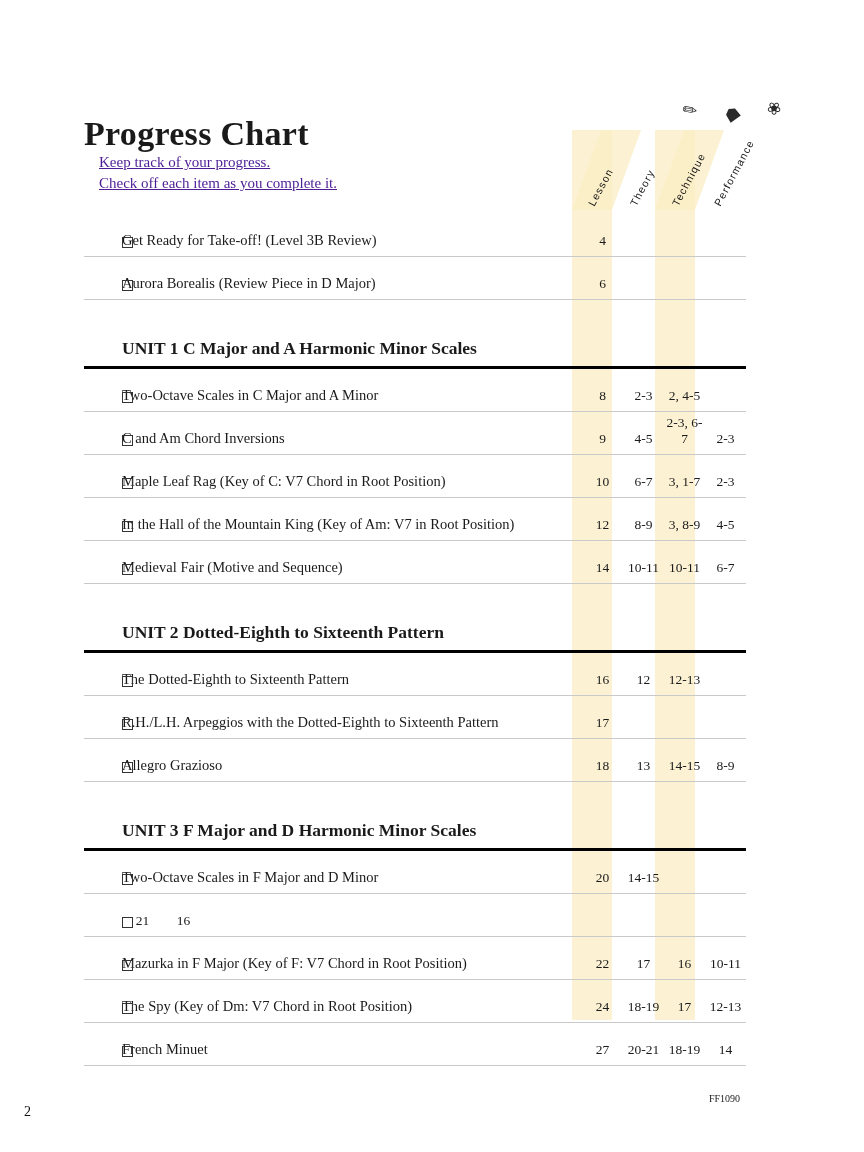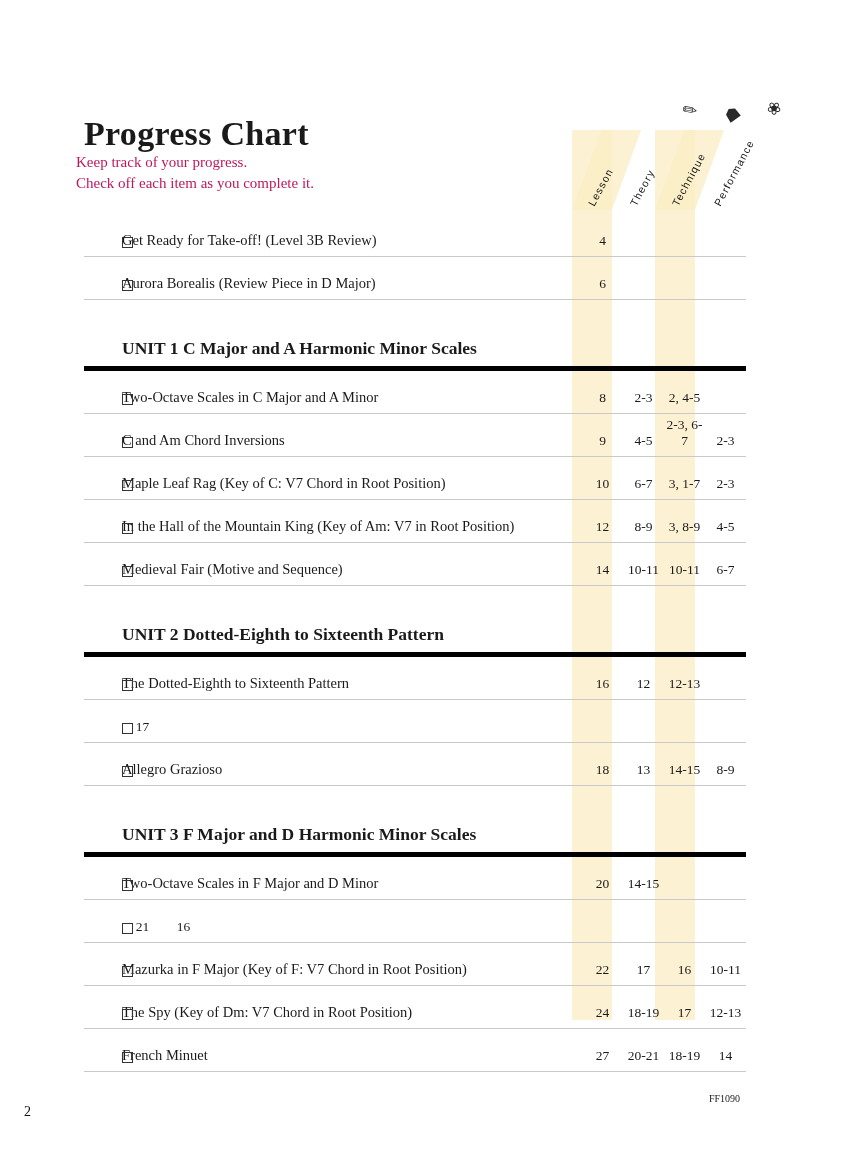--- a/index.html
+++ b/index.html
@@ -57,25 +57,26 @@
     position: absolute;
     left: 84px;
     top: 92px;
     font-size: 34px;
     font-weight: bold;
     letter-spacing: 0.3px;
     font-family: "Liberation Serif", serif;
   }
   .subtitle {
     position: absolute;
-    left: 76px;
+    left: 99px;
     top: 152px;
     font-size: 15px;
     line-height: 21px;
-    color: #be185d;
+    color: #4c1d95;
+    text-decoration: underline;
   }
   .subtitle div { white-space: nowrap; }
 
   
   .col-headers {
     position: absolute;
     left: 560px;
     top: 96px;
     width: 240px;
     height: 120px;
@@ -139,21 +140,21 @@
     text-align: center;
     font-size: 13.5px;
     padding-bottom: 7px;
     box-sizing: border-box;
   }
 
   .unit {
     height: 66px;
     display: flex;
     align-items: flex-end;
-    border-bottom: 5px solid #000000;
+    border-bottom: 3px solid #000000;
     position: relative;
     justify-content: space-between;
   }
   .unit .unit-title {
     font-size: 17.5px;
     font-weight: bold;
     padding-left: 38px;
     padding-bottom: 7px;
     white-space: nowrap;
     flex: 1;
@@ -300,20 +301,21 @@
       <div class="cb"><span class="checkbox"></span></div>
       <div class="label">The Dotted-Eighth to Sixteenth Pattern</div>
       <div class="cell">16</div>
       <div class="cell">12</div>
       <div class="cell">12-13</div>
       <div class="cell"></div>
     </div>
 
     <div class="row">
       <div class="cb"><span class="checkbox"></span></div>
+      <div class="label">R.H./L.H. Arpeggios with the Dotted-Eighth to Sixteenth Pattern</div>
       <div class="cell">17</div>
       <div class="cell"></div>
       <div class="cell"></div>
       <div class="cell"></div>
     </div>
 
     <div class="row">
       <div class="cb"><span class="checkbox"></span></div>
       <div class="label">Allegro Grazioso</div>
       <div class="cell">18</div>

